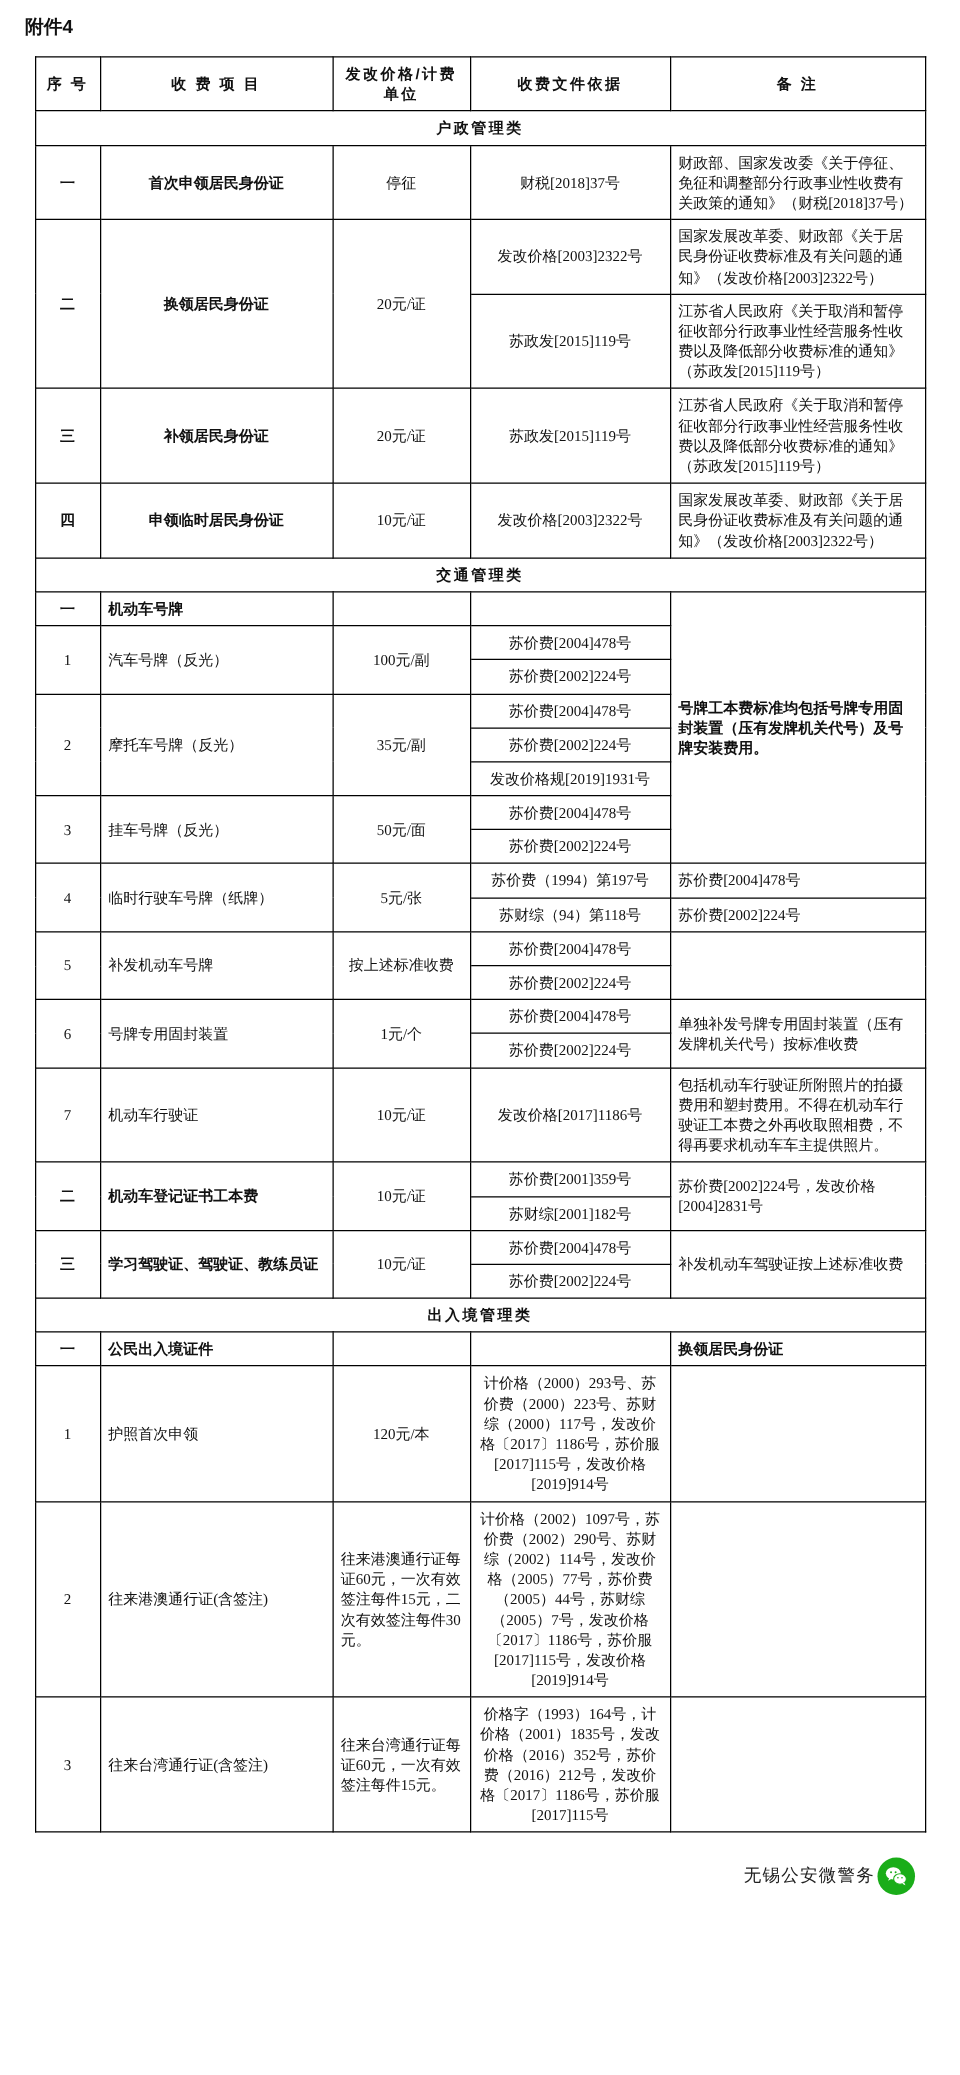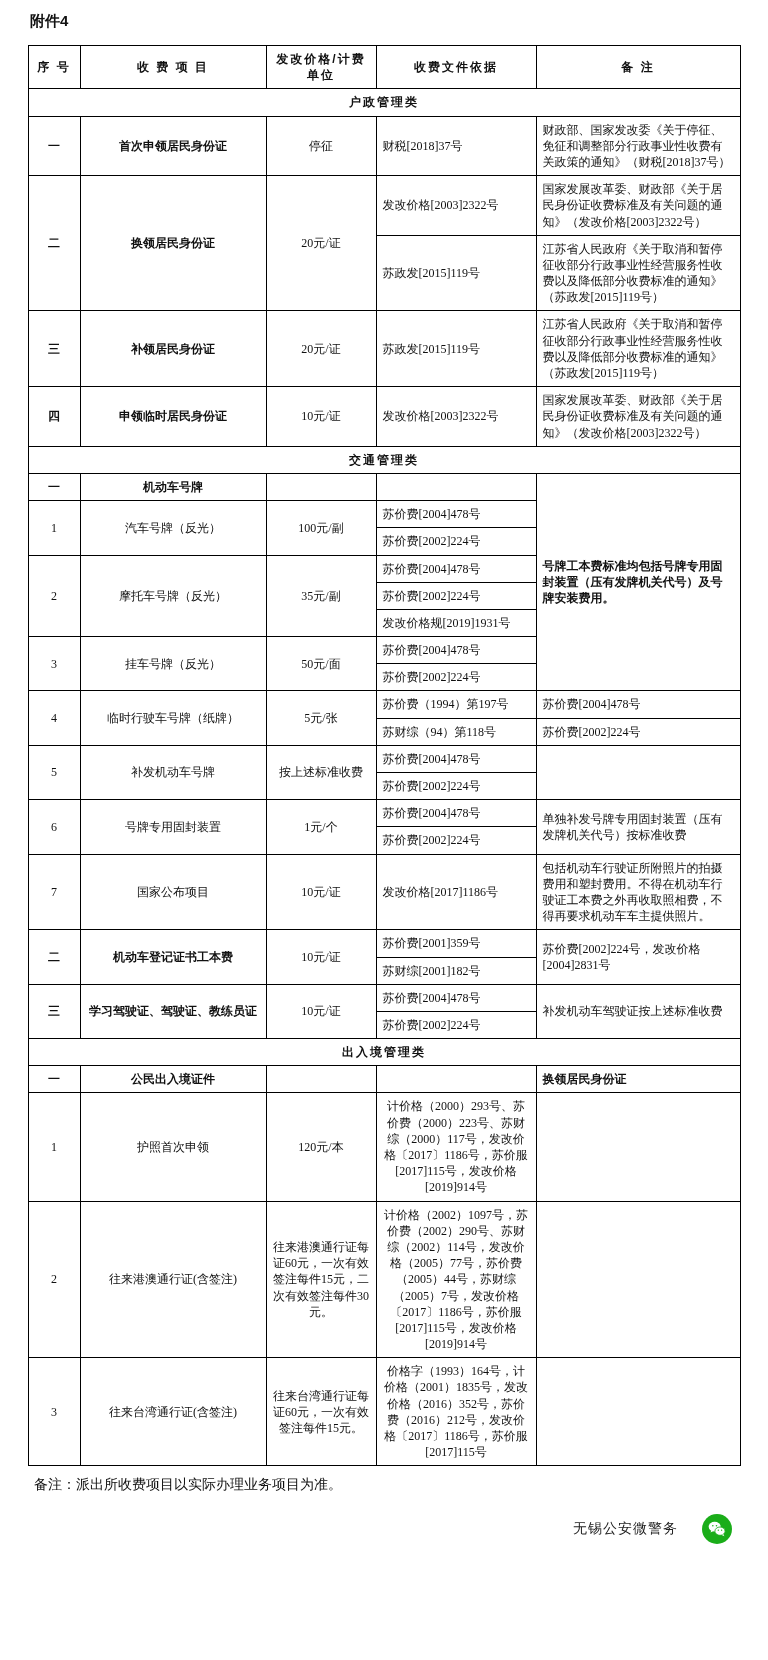--- a/index.html
+++ b/index.html
@@ -8,21 +8,21 @@
     background:#ffffff;
     font-family:"Liberation Serif", serif;
     color:#111;
     -webkit-font-smoothing:antialiased;
   }
   .page{width:768px;box-sizing:border-box;padding:10px 18px 0 18px;position:relative;}
   .attach{
     font-family:"Liberation Sans", sans-serif;
     font-weight:bold;
     font-size:15px;
-    margin:2px 0 14px 12px;
+    margin:2px 0 14px 2px;
   }
   .doc-title{
     text-align:center;
     font-family:"Liberation Sans", sans-serif;
     font-weight:bold;
     font-size:21px;
     letter-spacing:0.5px;
     margin:0 0 14px 0;
   }
   table.fee{
@@ -55,45 +55,45 @@
   }
   .section td{
     text-align:center;
     font-weight:bold;
     font-size:15px;
     font-family:"Liberation Sans", sans-serif;
     padding:12px 4px;
     letter-spacing:2px;
   }
   .ctr{text-align:center;}
-  .lft{text-align:center;}
+  .lft{text-align:left;}
   .bold{font-weight:bold;font-family:"Liberation Sans", sans-serif;}
   .small{font-size:11.5px;margin-top:24px;}
   .idx{text-align:center;font-size:12.5px;}
   .idx.b{font-weight:bold;font-family:"Liberation Sans", sans-serif;}
   .item{font-size:12.5px;}
-  .docref{font-size:11.5px;}
+  .docref{font-size:11.5px;text-align:center;}
   .remark{font-size:11.5px;text-align:left;line-height:1.45;margin-top:16px;}
   .note{
     margin:10px 0 0 16px;
     font-size:14px;
     font-family:"Liberation Serif", serif;
   }
   .footer{
     position:relative;
     height:58px;
     margin-top:2px;
   }
   .wechat{
     position:absolute;
     right:18px;
     bottom:10px;
     display:flex;
     align-items:center;
-    gap:24px;
+    gap:2px;
   }
   .wechat .label{
     font-family:"Liberation Sans", sans-serif;
     font-size:14px;
     color:#222;
     letter-spacing:1px;
   }
   .badge{
     width:30px;height:30px;border-radius:50%;
     background:#1aad19;
@@ -243,21 +243,21 @@
         <td class="ctr" rowspan="2">1元/个</td>
         <td class="docref">苏价费[2004]478号</td>
         <td class="remark" rowspan="2">单独补发号牌专用固封装置（压有发牌机关代号）按标准收费</td>
       </tr>
       <tr>
         <td class="docref">苏价费[2002]224号</td>
       </tr>
 
       <tr>
         <td class="idx">7</td>
-        <td class="item lft">国家公布项目</td>
+        <td class="item lft">机动车行驶证</td>
         <td class="ctr">10元/证</td>
         <td class="docref">发改价格[2017]1186号</td>
         <td class="remark">包括机动车行驶证所附照片的拍摄费用和塑封费用。不得在机动车行驶证工本费之外再收取照相费，不得再要求机动车车主提供照片。</td>
       </tr>
 
       <tr>
         <td class="idx b" rowspan="2">二</td>
         <td class="item lft bold" rowspan="2">机动车登记证书工本费</td>
         <td class="ctr" rowspan="2">10元/证</td>
         <td class="docref">苏价费[2001]359号</td>
@@ -310,21 +310,20 @@
         <td class="idx">3</td>
         <td class="item lft">往来台湾通行证(含签注)</td>
         <td class="small lft">往来台湾通行证每证60元，一次有效签注每件15元。</td>
         <td class="docref lft">价格字（1993）164号，计价格（2001）1835号，发改价格（2016）352号，苏价费（2016）212号，发改价格〔2017〕1186号，苏价服[2017]115号</td>
         <td class="remark"></td>
       </tr>
 
     </tbody>
   </table>
 
-  <div class="note">备注：派出所收费项目以实际办理业务项目为准。</div>
 
   <div class="footer">
     <div class="wechat">
       <span class="label">无锡公安微警务</span>
       <span class="badge">
         <svg width="20" height="20" viewBox="0 0 24 24" aria-hidden="true">
           <ellipse cx="9.2" cy="9.2" rx="7.2" ry="5.9" fill="#ffffff"></ellipse>
           <polygon points="5.5,13 4.2,16.2 7.6,14.4" fill="#ffffff"></polygon>
           <ellipse cx="15.6" cy="14.6" rx="6.1" ry="5" fill="#ffffff" stroke="#1aad19" stroke-width="1"></ellipse>
           <polygon points="19.6,18 20.8,20.6 17.7,19.1" fill="#ffffff"></polygon>

